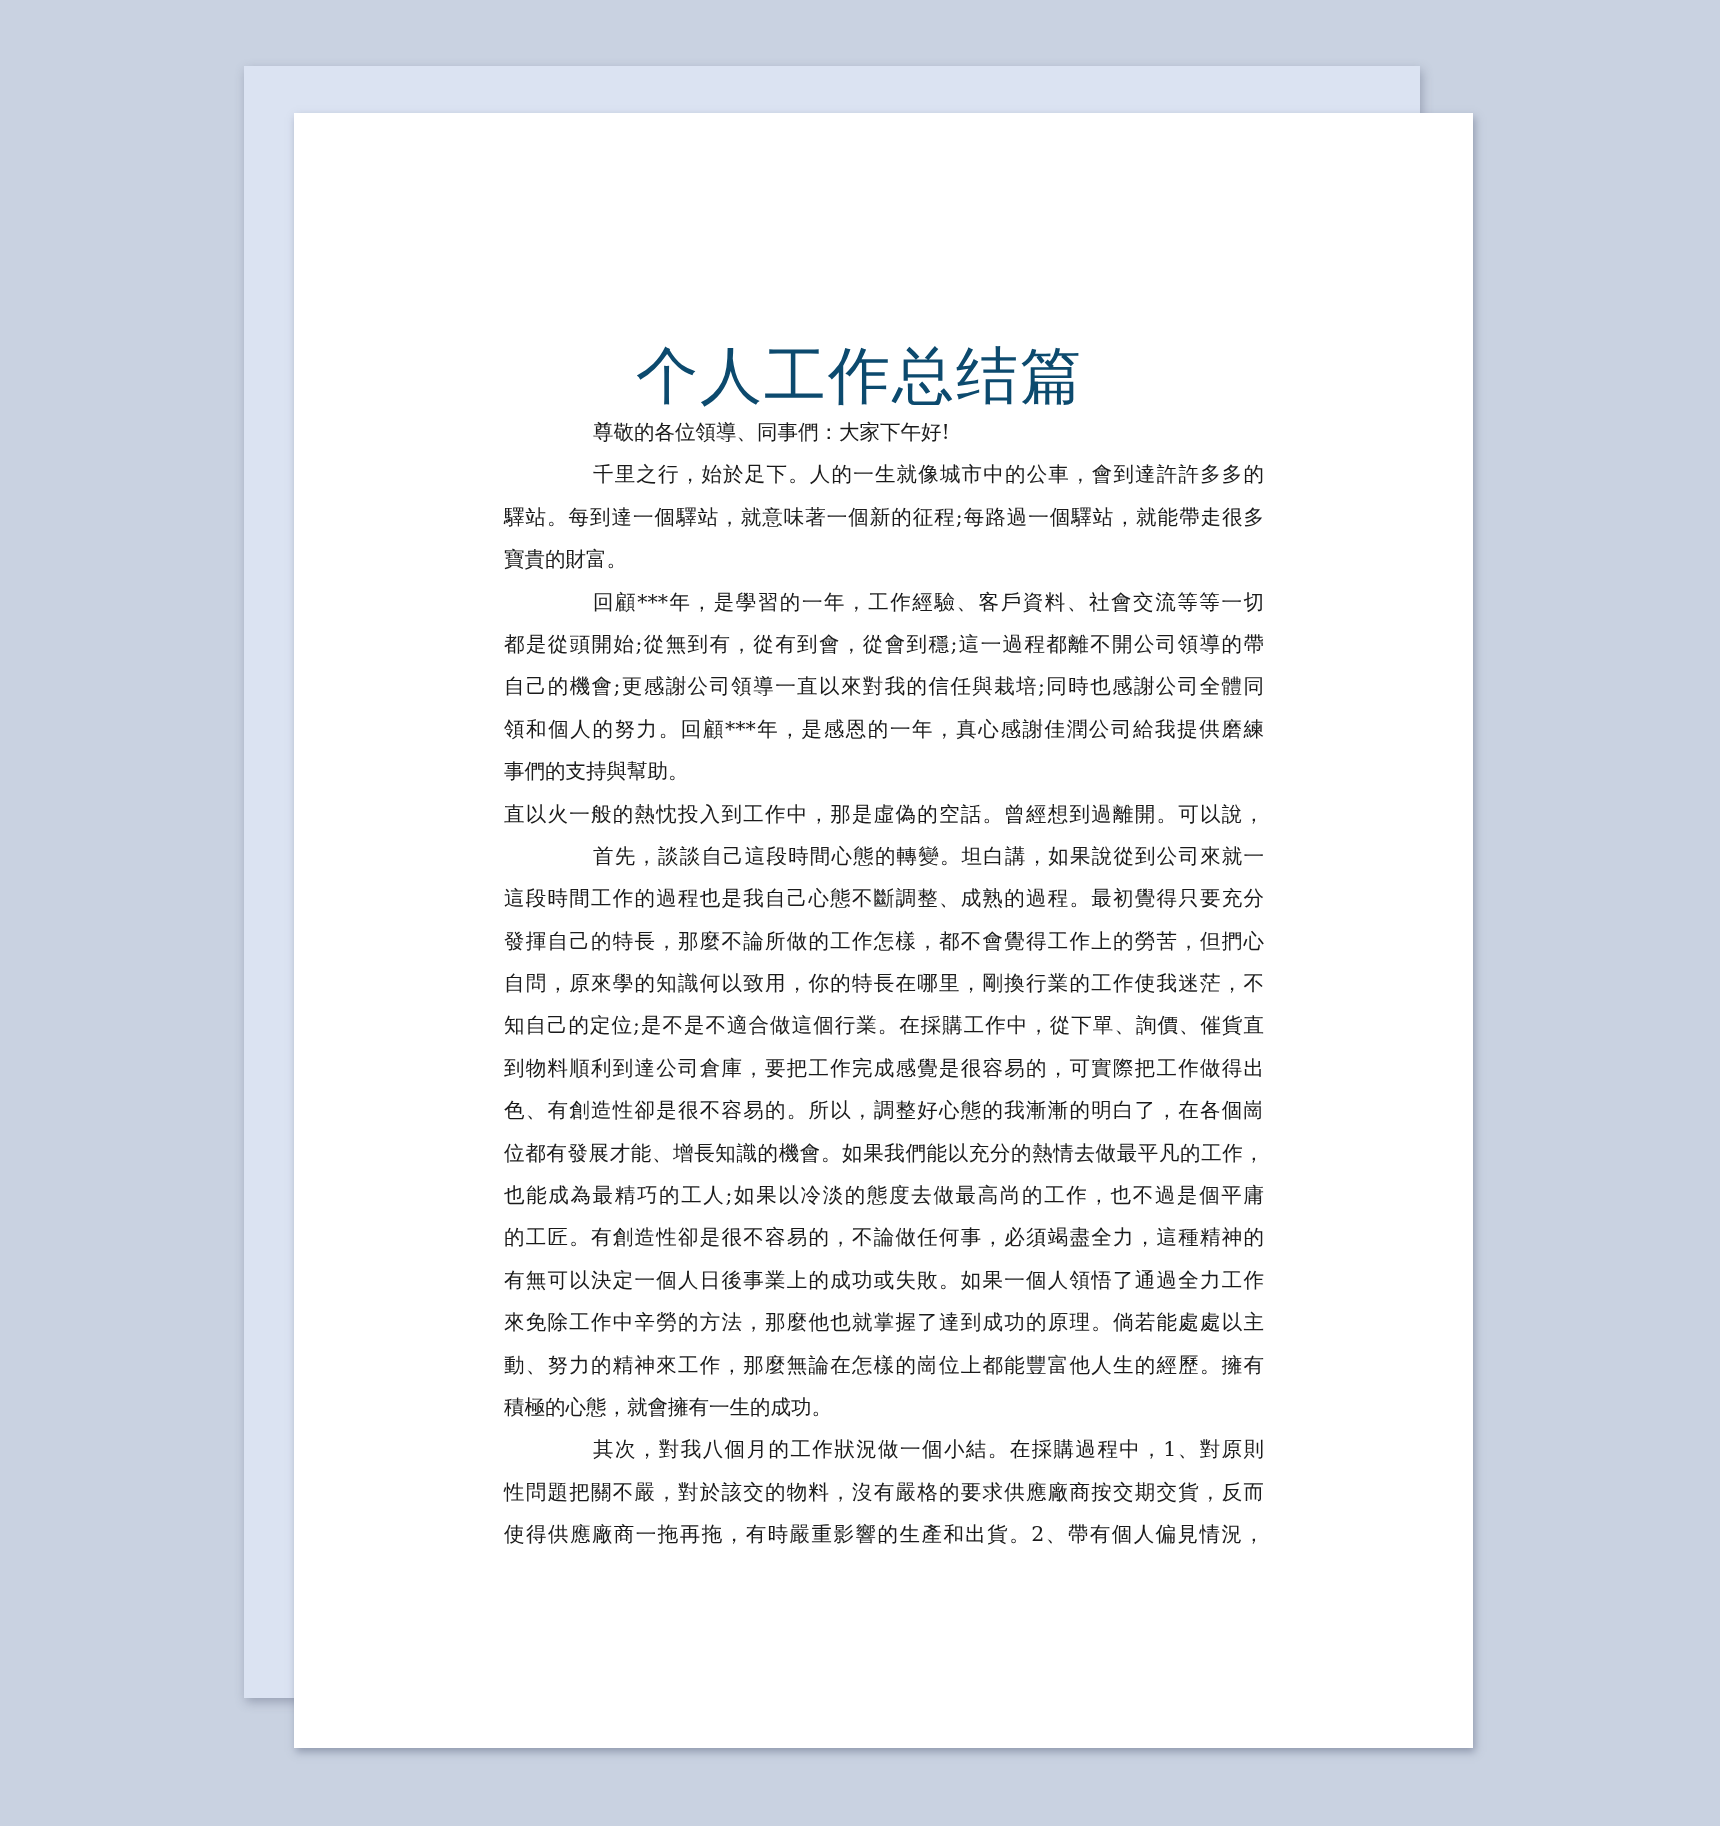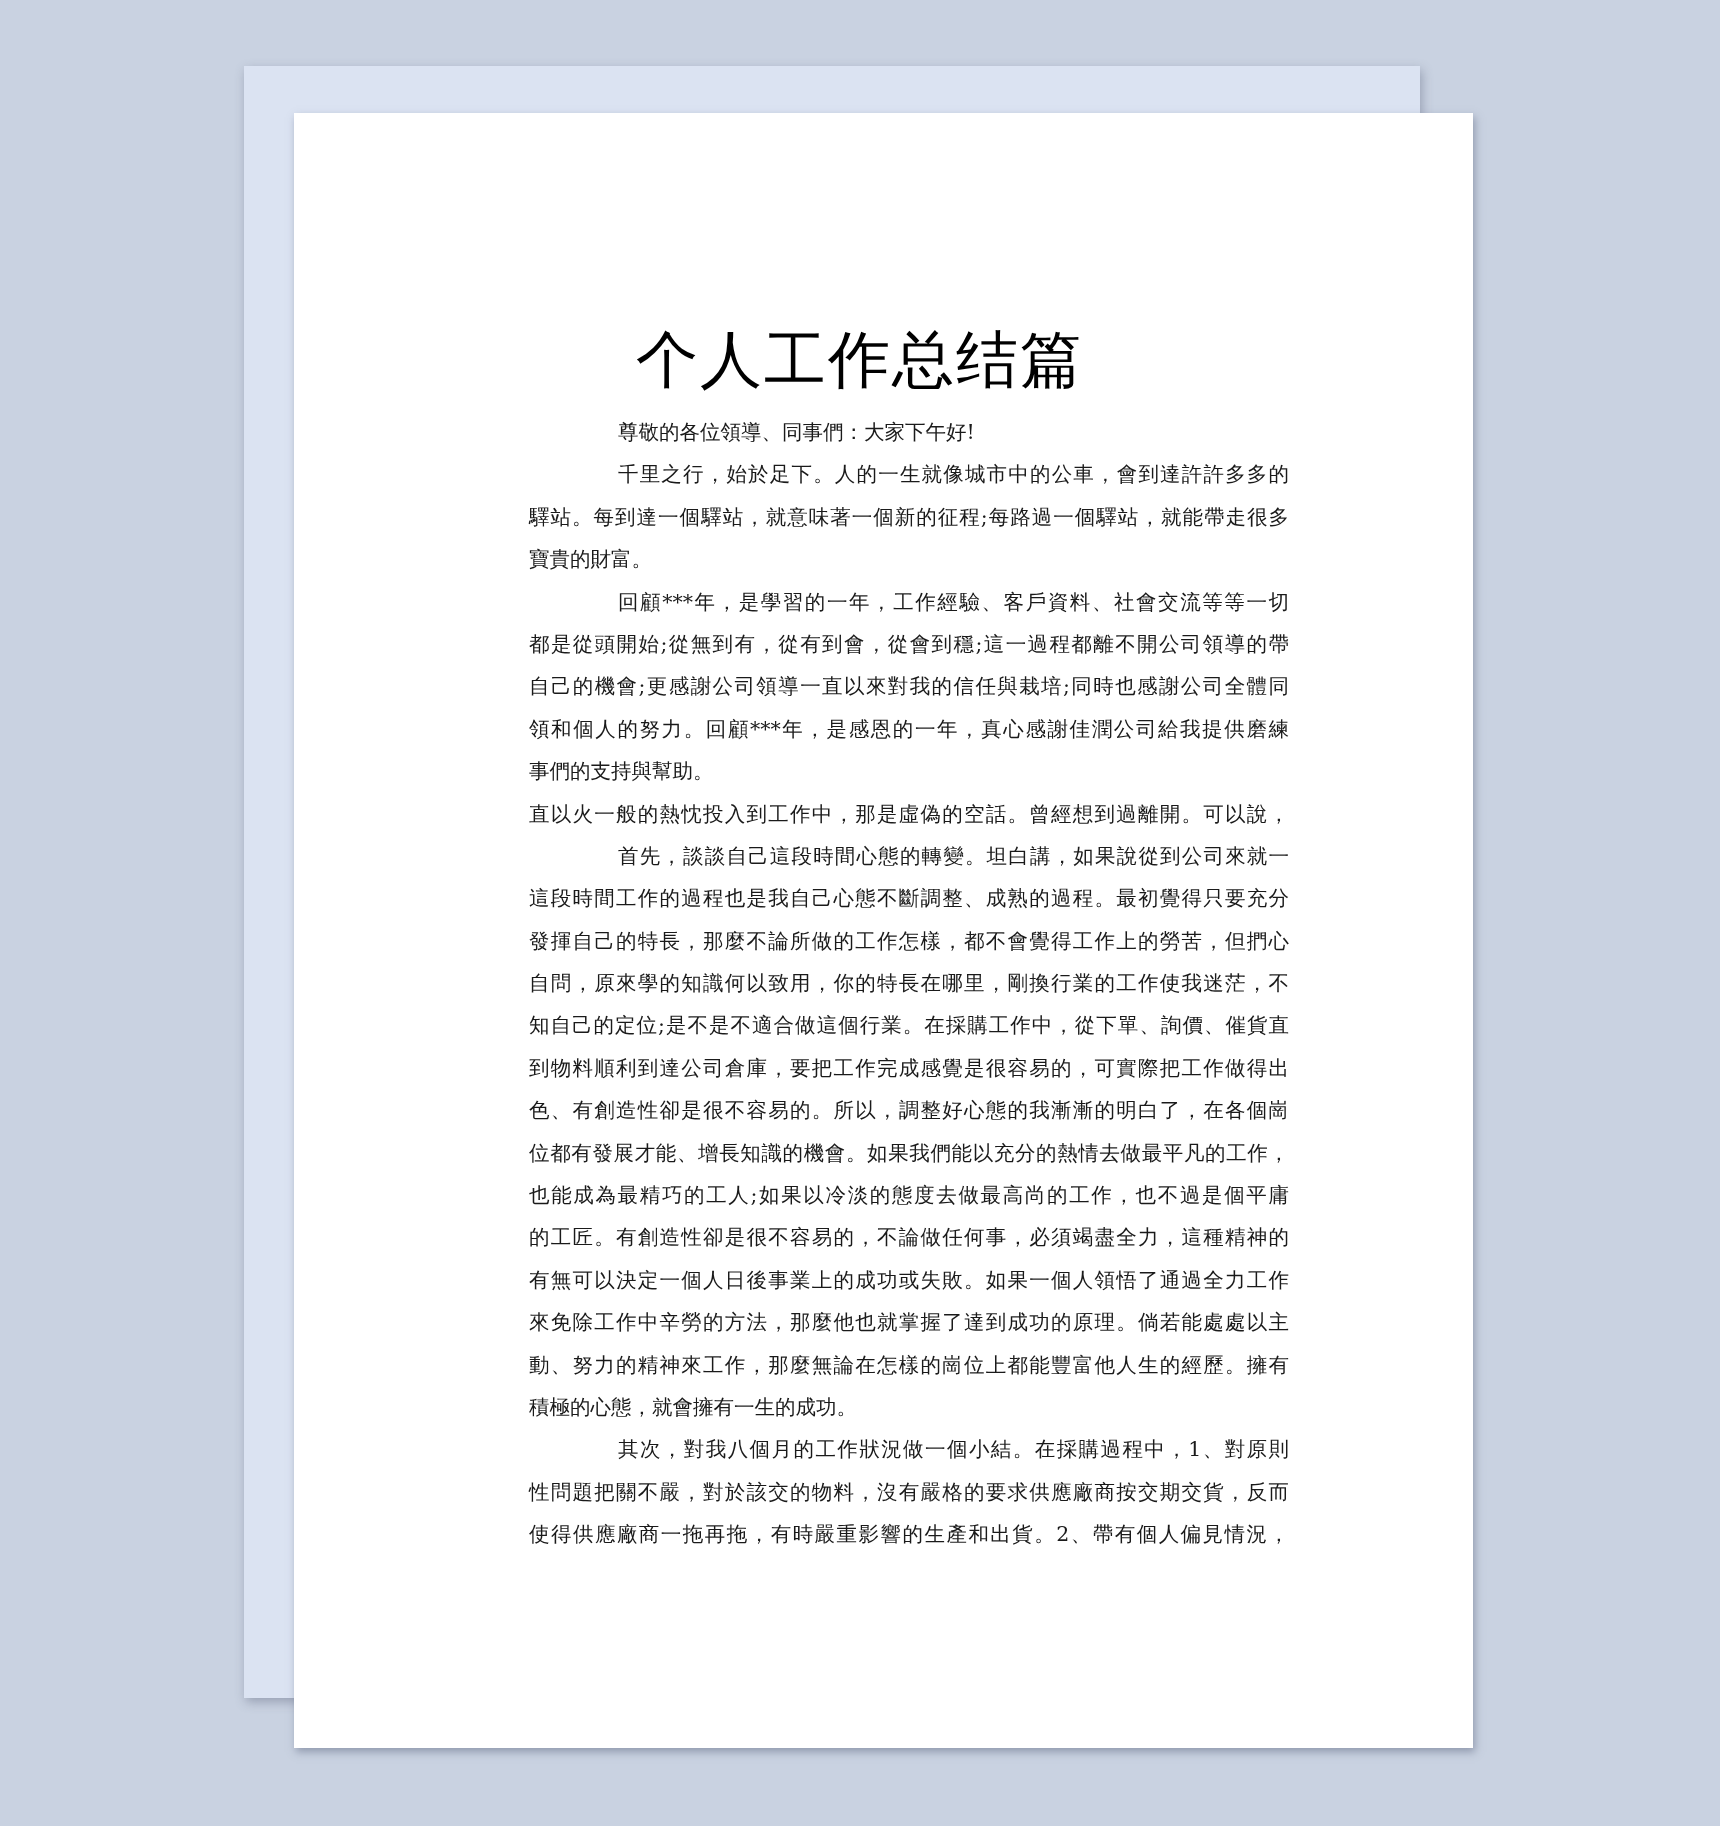--- a/index.html
+++ b/index.html
@@ -35,27 +35,27 @@
     .doc-title {
       position: absolute;
       left: 0;
       right: 0;
       top: 322px;
       text-align: center;
       font-family: "DejaVu Sans", "Liberation Sans", sans-serif;
       font-size: 62px;
       line-height: 76px;
       letter-spacing: 2px;
-      color: #000000;
-      margin: 0;
+      color: #0c4a6e;
+      margin: 16px;
       font-weight: normal;
     }
     .doc-body {
       position: absolute;
-      left: 529px;
+      left: 504px;
       top: 411px;
       width: 760px;
       color: #1a1a1a;
       font-size: 20.5px;
       line-height: 42.4px;
     }
     .doc-line {
       display: block;
       white-space: nowrap;
       text-align: justify;

